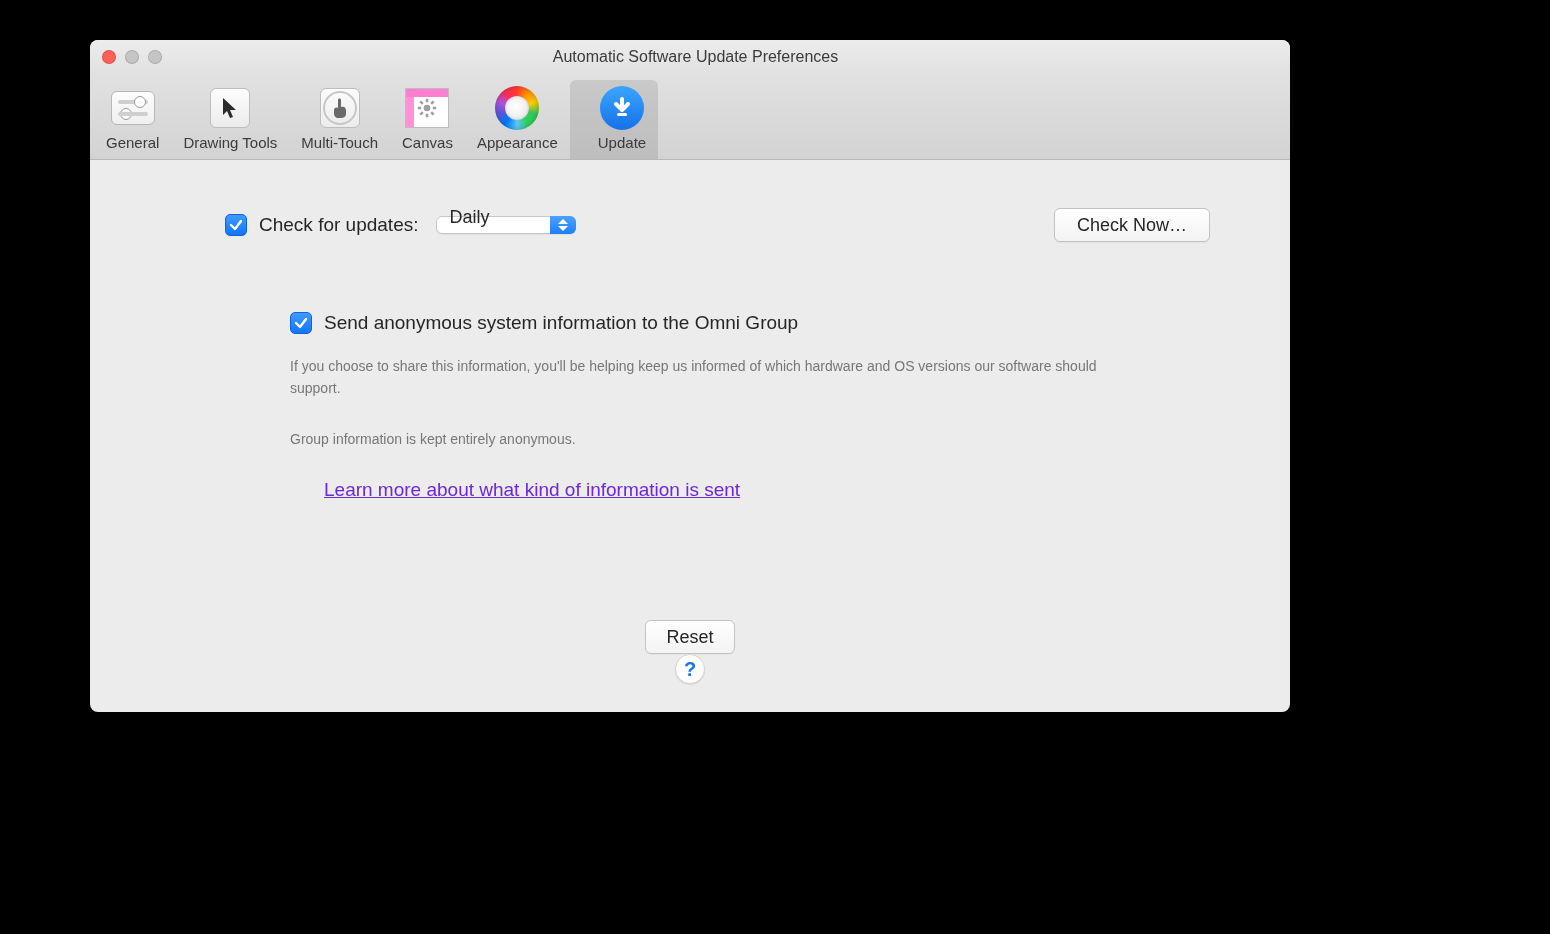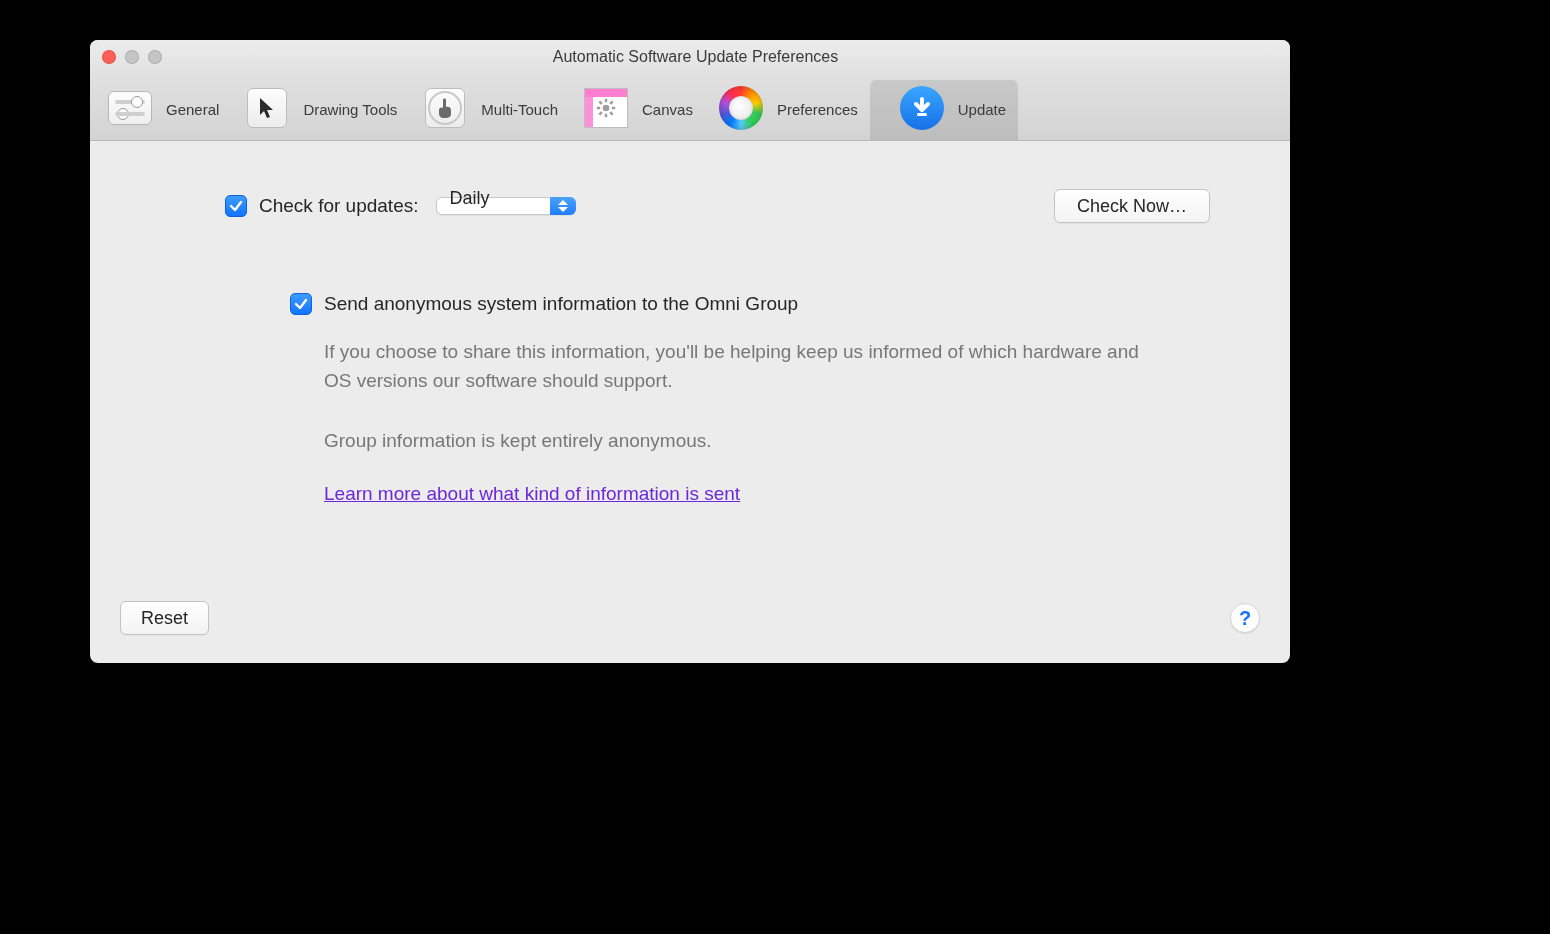--- a/index.html
+++ b/index.html
@@ -55,26 +55,25 @@
 
   
   .toolbar {
     display: flex;
     padding: 6px 4px 0 4px;
     background: linear-gradient(#e1e1e1, #d3d3d3);
     border-bottom: 1px solid #b8b8b8;
   }
   .tab {
     display: flex;
-    flex-direction: row;
+    flex-direction: column;
     align-items: center;
     padding: 4px 12px 8px 12px;
     border-radius: 6px 6px 0 0;
     cursor: default;
-    gap: 12px;
   }
   .tab.selected {
     background: rgba(0,0,0,0.10);
     padding-left: 28px;
   }
   .tab .icon-wrap {
     width: 48px; height: 48px;
     display: flex; align-items: center; justify-content: center;
   }
   .tab .tab-label {
@@ -259,41 +258,41 @@
     display: inline-flex; align-items: center; justify-content: center;
     box-shadow: 0 1px 0 rgba(0,0,0,.04);
   }
 
   .section2 {
     margin-top: 70px;
     margin-left: 120px;
     max-width: 860px;
   }
   .desc {
-    font-size: 19px;
+    font-size: 14px;
     color: #777;
     line-height: 1.55;
-    margin-left: 34px;
   }
   .desc p { margin: 0; }
   .desc .gap { height: 30px; }
   a.learn {
     color: #6d28d9;
     text-decoration: underline;
     font-size: 19px;
     display: inline-block;
     margin-top: 28px;
     margin-left: 34px;
   }
 
   .footer {
     display: flex;
     align-items: center;
     justify-content: space-between;
     padding: 20px 30px 28px 30px;
+    flex-direction: column;
   }
   .help-btn {
     width: 30px; height: 30px;
     border-radius: 50%;
     background: #fff;
     border: 1px solid #d6d6d6;
     color: #1874ff;
     font-size: 20px;
     font-weight: 600;
     display: flex; align-items: center; justify-content: center;
@@ -369,21 +368,21 @@
           </div>
         </div>
       </div>
       <div class="tab-label">Canvas</div>
     </div>
 
     <div class="tab">
       <div class="icon-wrap">
         <div class="icon-appearance"></div>
       </div>
-      <div class="tab-label">Preferences</div>
+      <div class="tab-label">Appearance</div>
     </div>
 
     <div class="tab selected">
       <div class="icon-wrap">
         <div class="icon-update">
           <svg width="24" height="24" viewBox="0 0 24 24">
             <path d="M12 3 V14 M12 14 L6 8 M12 14 L18 8" stroke="#fff" stroke-width="4" stroke-linecap="round" stroke-linejoin="round" fill="none"></path>
             <rect x="7" y="17" width="10" height="3" rx="1.5" fill="#fff"></rect>
           </svg>
         </div>

